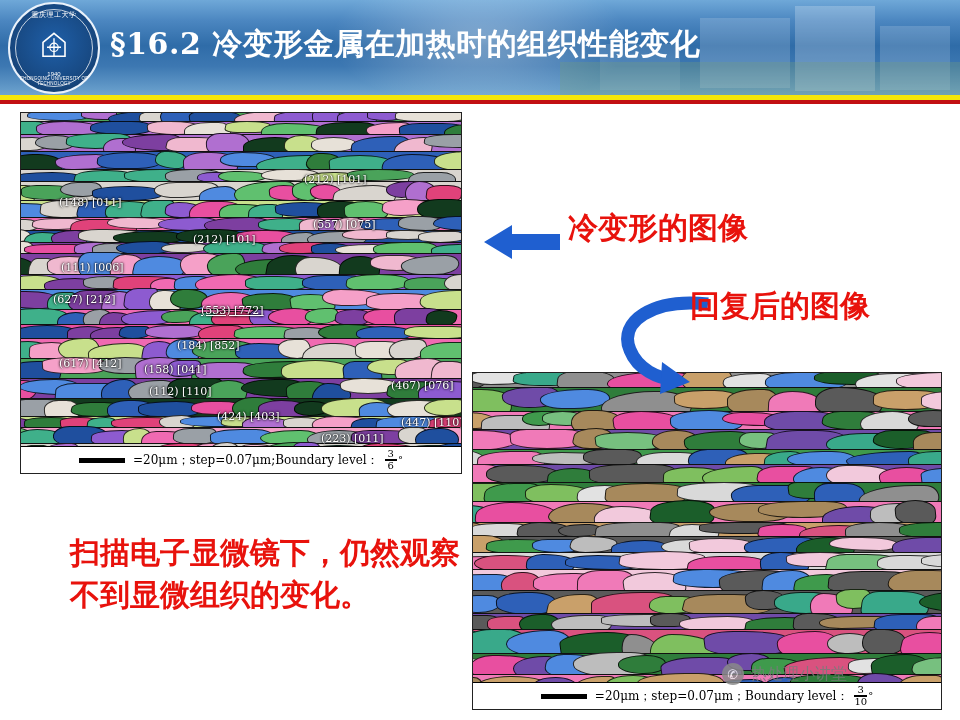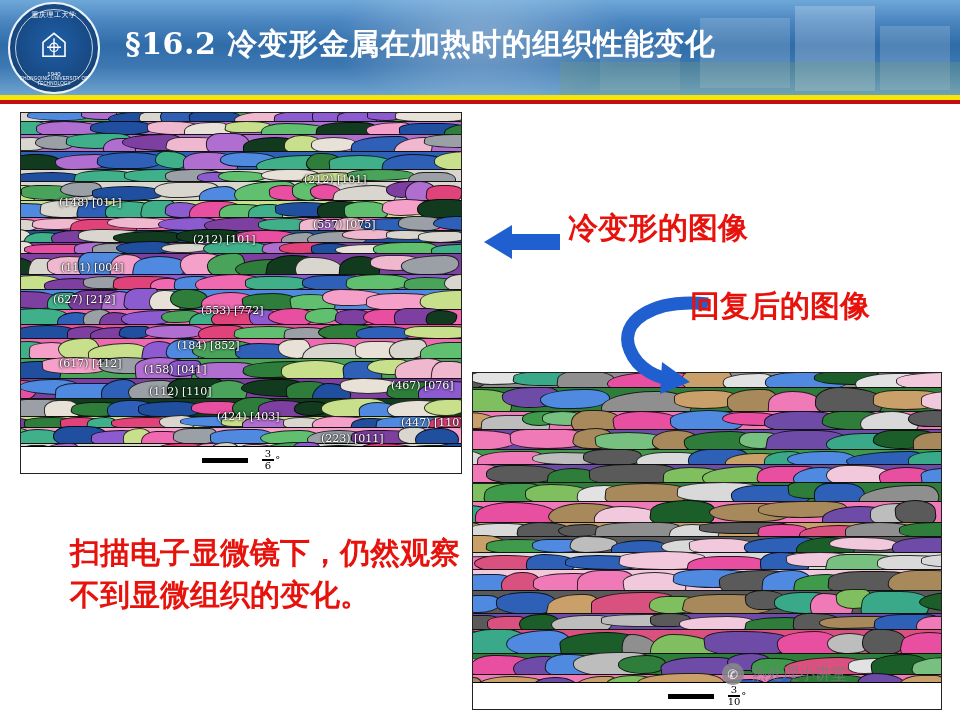--- a/index.html
+++ b/index.html
@@ -38,21 +38,20 @@
   #logo .mark{
     position:absolute;left:50%;top:50%;transform:translate(-50%,-52%);
     width:40px;height:34px;
   }
   #logo .year{position:absolute;left:0;right:0;bottom:15px;text-align:center;font-size:6px;color:#fff;}
   #title{
     position:absolute;left:110px;top:24px;width:800px;
     font-family:"DejaVu Serif","Liberation Serif",serif;
     font-size:30px;font-weight:bold;color:#ffffff;white-space:nowrap;
     letter-spacing:.5px;
-    margin-left:15px;
   }
   #rule-yellow{position:absolute;left:0;top:95px;width:960px;height:5px;background:#f5e60a;}
   #rule-red{position:absolute;left:0;top:100px;width:960px;height:4px;background:#c20f12;}
 
   
   .micro{position:absolute;background:#000;overflow:hidden;}
   #micro-left{left:20px;top:112px;width:440px;height:360px;border:1px solid #222;}
   #micro-right{left:472px;top:372px;width:468px;height:336px;border:1px solid #222;}
 
   .grainfield{position:absolute;left:0;top:0;right:0;bottom:0;overflow:hidden;}
@@ -456,34 +455,35 @@
         <div class="blob" style="left: 364.473px; top: -1.57203px; width: 55.8656px; height: 13.1238px; background: rgb(224, 66, 122); border-radius: 35.1661% 72.2871% 35.0304% 70.7032% / 50%; transform: skewX(0.4deg);"></div>
         <div class="blob" style="left: 410.071px; top: 0.486854px; width: 42.5246px; height: 12.6807px; background: rgb(63, 176, 138); border-radius: 65.6833% 21.2439% 69.61% 62.0278% / 50%; transform: skewX(0.2deg);"></div>
         <div class="blob" style="left: 440.482px; top: -1.24909px; width: 58.6985px; height: 12.7768px; background: rgb(31, 79, 158); border-radius: 39.1555% 27.2511% 63.102% 66.0108% / 50%; transform: skewX(-13.3deg);"></div>
       </div>
     </div>
 
   <div class="label" style="left:283px;top:60px;">(212) [101]</div>
   <div class="label" style="left:38px;top:83px;">(148) [011]</div>
   <div class="label" style="left:292px;top:105px;">(557) [075]</div>
   <div class="label" style="left:172px;top:120px;">(212) [101]</div>
-  <div class="label" style="left:40px;top:148px;">(111) [004]</div>
+  <div class="label" style="left:40px;top:148px;">(111) [006]</div>
   <div class="label" style="left:32px;top:180px;">(627) [212]</div>
-  <div class="label" style="left:180px;top:191px;">(553) [772]</div>
+  <div class="label" style="left:180px;top:191px;text-decoration:underline;">(553) [772]</div>
   <div class="label" style="left:156px;top:226px;">(184) [852]</div>
   <div class="label" style="left:38px;top:244px;">(617) [412]</div>
   <div class="label" style="left:123px;top:250px;">(158) [041]</div>
   <div class="label" style="left:128px;top:272px;">(112) [110]</div>
   <div class="label" style="left:370px;top:266px;">(467) [076]</div>
   <div class="label" style="left:196px;top:297px;">(424) [403]</div>
   <div class="label" style="left:380px;top:303px;">(447) [110]</div>
   <div class="label" style="left:300px;top:319px;">(223) [011]</div>
 
   <div class="scalebar">
     <span class="seg"></span>
+    <span>=20μm；step=0.07μm;Boundary level：</span>
     <span class="deg">
       <b>3</b>
       <span>6</span>
     </span>
     <span class="deg" style="margin-left:1px;">°</span>
   </div>
 </div>
 
 <div class="micro" id="micro-right">
   <div class="grainfield" id="gf-right">
@@ -707,20 +707,21 @@
         <div class="blob" style="left: 191.913px; top: -1.40212px; width: 85.7588px; height: 19.172px; background: rgb(201, 160, 106); border-radius: 56.4054% 28.7741% 54.084% 36.4396% / 50%; transform: skewX(7.3deg);"></div>
         <div class="blob" style="left: 266.309px; top: 4.1589px; width: 54.3951px; height: 17.5746px; background: rgb(46, 96, 184); border-radius: 73.7212% 31.713% 61.5022% 36.6619% / 50%; transform: skewX(-10.5deg);"></div>
         <div class="blob" style="left: 316.994px; top: 2.07194px; width: 49.2525px; height: 27.7707px; background: rgb(46, 96, 184); border-radius: 51.7021% 63.385% 73.9442% 32.8379% / 50%; transform: skewX(2.4deg);"></div>
         <div class="blob" style="left: 345.571px; top: -0.0597391px; width: 75.6544px; height: 15.9671px; background: rgb(47, 125, 59); border-radius: 62.1383% 63.3923% 51.7079% 40.5611% / 50%; transform: skewX(-0.6deg);"></div>
         <div class="blob" style="left: 411.768px; top: -1.98849px; width: 45.9414px; height: 21.3991px; background: rgb(111, 75, 168); border-radius: 40.2745% 65.3282% 48.5621% 34.165% / 50%; transform: skewX(0.5deg);"></div>
         <div class="blob" style="left: 451.407px; top: 0.096943px; width: 48.2719px; height: 26.0752px; background: rgb(201, 160, 106); border-radius: 45.8426% 22.9573% 25.6256% 31.7045% / 50%; transform: skewX(-7.4deg);"></div>
       </div>
     </div>
   <div class="scalebar">
     <span class="seg"></span>
+    <span>=20μm；step=0.07μm；Boundary level：</span>
     <span class="deg">
       <b>3</b>
       <span>10</span>
     </span>
     <span class="deg" style="margin-left:1px;">°</span>
   </div>
 </div>
 
 <svg class="arrow" id="arrow-left" viewBox="0 0 78 40">
   <path d="M78 12 L30 12 L30 3 L2 20 L30 37 L30 28 L78 28 Z" fill="#1f5fd0"></path>

